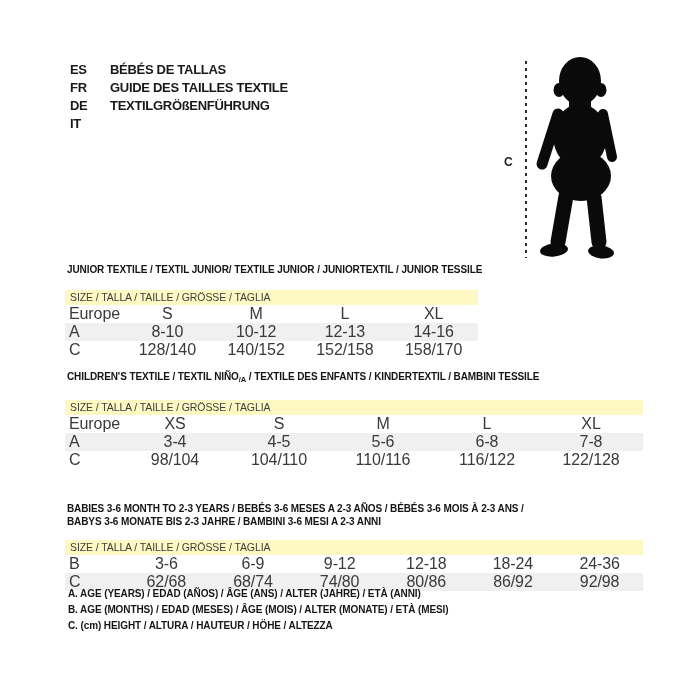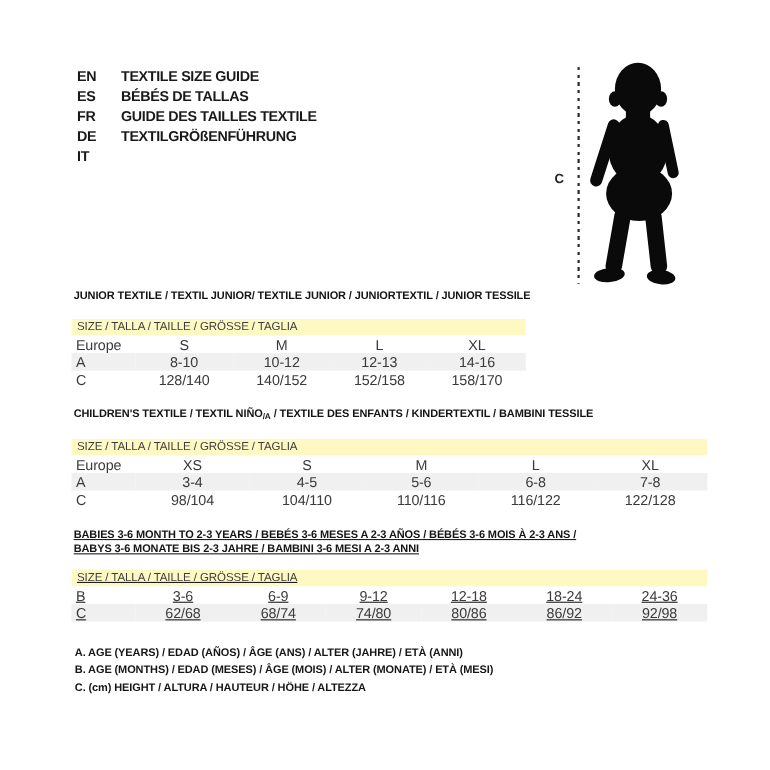--- a/index.html
+++ b/index.html
@@ -15,47 +15,43 @@
   .lang-code{width:40px;flex:0 0 40px;}
   
   .height-label{position:absolute;left:504px;top:155px;font-weight:bold;font-size:12px;color:#222;}
   .dash-line{position:absolute;left:525px;top:61px;width:2px;height:197px;
     background:repeating-linear-gradient(to bottom,#2a2a2a 0 3px,transparent 3px 7px);}
   .baby-svg{position:absolute;left:533px;top:54px;}
   
   .size-table{position:absolute;left:65px;}
   .t1{top:263px;width:413px;}
   .t2{top:370px;width:578px;}
-  .t3{top:480px;width:578px;text-decoration:underline;}
+  .t3{top:502px;width:578px;}
   .tbl-title{margin:0 0 14px 2px;font-size:10px;font-weight:bold;line-height:13px;
     letter-spacing:-0.1px;color:#141414;white-space:nowrap;}
   .t3 .tbl-title{margin-bottom:12px;}
   .subscript{font-size:7.5px;vertical-align:-2px;}
   .size-bar{height:15px;line-height:15px;background:#fef9c3;color:#3d3d3d;
     font-size:10.5px;padding-left:5px;letter-spacing:-0.1px;}
   table.grid{border-collapse:collapse;table-layout:fixed;width:100%;}
-  table.grid td{height:16px;padding:0;font-size:13px;color:#3a3a3a;
+  table.grid td{height:16px;padding:0;font-size:16px;color:#3a3a3a;
     text-align:center;vertical-align:middle;letter-spacing:-0.1px;}
   table.grid td.lbl{text-align:left;padding-left:4px;}
   table.grid tr:nth-child(even){background:#f0f0f0;}
   col.c-label{width:58px;}
   
   .notes{position:absolute;left:68px;top:586px;font-size:10px;font-weight:bold;
     line-height:16px;letter-spacing:-0.1px;color:#161616;white-space:nowrap;}
 </style>
 </head>
 <body>
 
 <div class="canvas">
 
   <section class="lang-block">
-    <div class="lang-row">
-      <span class="lang-code">EN</span>
-      <span class="lang-label">TEXTILE SIZE GUIDE</span>
-    </div>
     <div class="lang-row">
       <span class="lang-code">ES</span>
       <span class="lang-label">BÉBÉS DE TALLAS</span>
     </div>
     <div class="lang-row">
       <span class="lang-code">FR</span>
       <span class="lang-label">GUIDE DES TAILLES TEXTILE</span>
     </div>
     <div class="lang-row">
       <span class="lang-code">DE</span>

